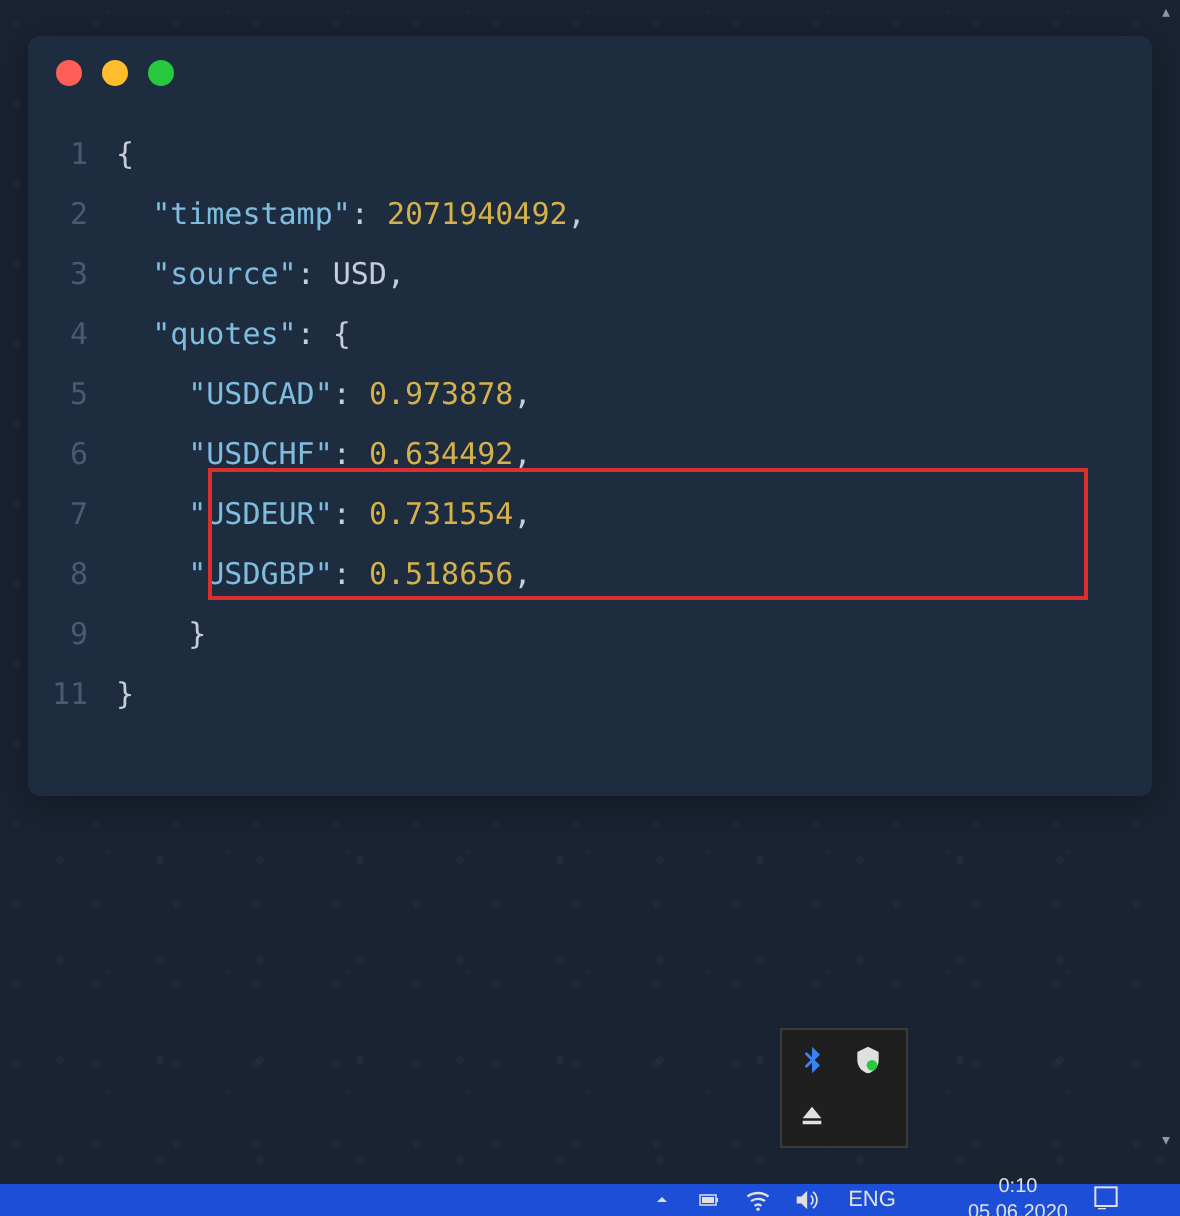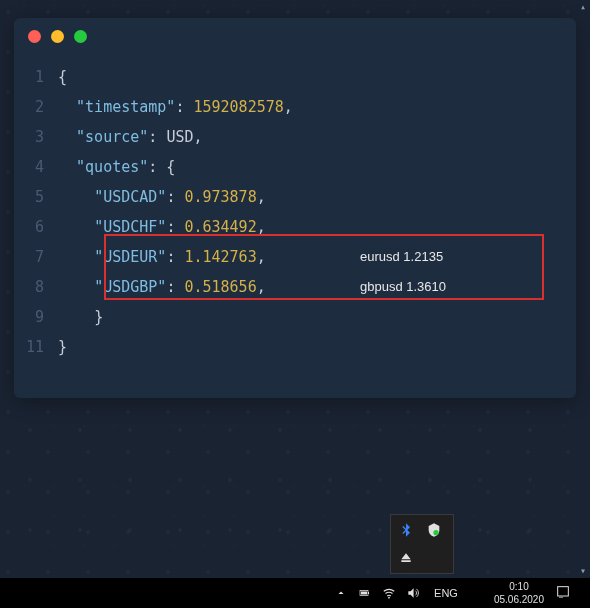--- a/index.html
+++ b/index.html
@@ -103,26 +103,26 @@
     color: #8a9ab0;
     font-size: 10px;
     text-align: center;
     line-height: 14px;
   }
   .taskbar {
     position: absolute;
     bottom: 0;
     left: 0;
     right: 0;
-    height: 30px;
-    background: #000000;
+    height: 16px;
+    background: #1d4ed8;
     display: flex;
     align-items: center;
     justify-content: flex-end;
-    padding-right: 14px;
+    padding-right: 24px;
     color: #e0e0e0;
     font-family: 'Segoe UI', Arial, sans-serif;
     font-size: 11px;
   }
   .tb-icons { display: flex; align-items: center; gap: 10px; margin-right: 8px; }
   .tb-icon { width: 14px; height: 14px; display:flex; align-items:center; justify-content:center; fill:#e0e0e0; color:#e0e0e0; }
   .tb-lang { margin: 0 6px; }
   .tb-clock { text-align: center; margin: 0 6px; line-height: 13px; }
   .tb-clock div { font-size: 10px; margin-left: 24px; }
   .tb-notif { width: 26px; text-align:center; }
@@ -144,58 +144,56 @@
     <div class="dot green"></div>
   </div>
   <div class="code-area">
 
     <div class="line">
       <span class="gutter">1</span>
       <span class="code"><span class="tok-punc">{</span></span>
     </div>
     <div class="line">
       <span class="gutter">2</span>
-      <span class="code">  <span class="tok-str">"timestamp"</span><span class="tok-punc">: </span><span class="tok-num">1592082578</span><span class="tok-punc">,</span></span>
+      <span class="code">  <span class="tok-str">"timestamp"</span><span class="tok-punc">: </span><span class="tok-num">2071940492</span><span class="tok-punc">,</span></span>
     </div>
     <div class="line">
       <span class="gutter">3</span>
       <span class="code">  <span class="tok-str">"source"</span><span class="tok-punc">: </span><span class="tok-punc">USD</span><span class="tok-punc">,</span></span>
     </div>
     <div class="line">
       <span class="gutter">4</span>
       <span class="code">  <span class="tok-str">"quotes"</span><span class="tok-punc">: {</span></span>
     </div>
     <div class="line">
       <span class="gutter">5</span>
       <span class="code">    <span class="tok-str">"USDCAD"</span><span class="tok-punc">: </span><span class="tok-num">0.973878</span><span class="tok-punc">,</span></span>
     </div>
     <div class="line">
       <span class="gutter">6</span>
       <span class="code">    <span class="tok-str">"USDCHF"</span><span class="tok-punc">: </span><span class="tok-num">0.634492</span><span class="tok-punc">,</span></span>
     </div>
     <div class="line">
       <span class="gutter">7</span>
-      <span class="code">    <span class="tok-str">"USDEUR"</span><span class="tok-punc">: </span><span class="tok-num">1.142763</span><span class="tok-punc">,</span></span>
+      <span class="code">    <span class="tok-str">"USDEUR"</span><span class="tok-punc">: </span><span class="tok-num">0.731554</span><span class="tok-punc">,</span></span>
     </div>
     <div class="line">
       <span class="gutter">8</span>
       <span class="code">    <span class="tok-str">"USDGBP"</span><span class="tok-punc">: </span><span class="tok-num">0.518656</span><span class="tok-punc">,</span></span>
     </div>
     <div class="line">
       <span class="gutter">9</span>
       <span class="code">    <span class="tok-punc">}</span></span>
     </div>
     <div class="line">
       <span class="gutter">11</span>
       <span class="code"><span class="tok-punc">}</span></span>
     </div>
 
     <div class="highlight-box" style="top:180px; left:90px; width:440px; height:66px;"></div>
-    <span class="annot" style="top:188px; left:346px;">eurusd 1.2135</span>
-    <span class="annot" style="top:218px; left:346px;">gbpusd  1.3610</span>
 
   </div>
 </div>
 
 <div class="tray-popup">
   <div class="tray-icon">
     <svg viewBox="0 0 24 24" width="16" height="16">
         <path fill="#3b82f6" d="M12 2l6 6-4 4 4 4-6 6V14l-4 4-1.5-1.5L11 12 6.5 7.5 8 6l4 4V2z"></path>
       </svg>
   </div>

